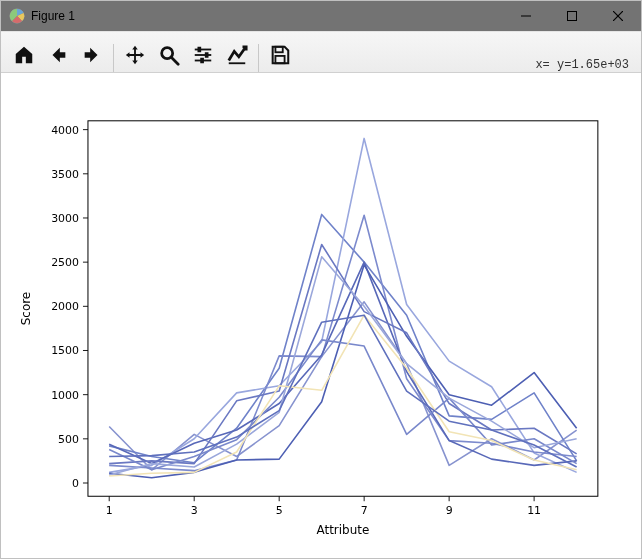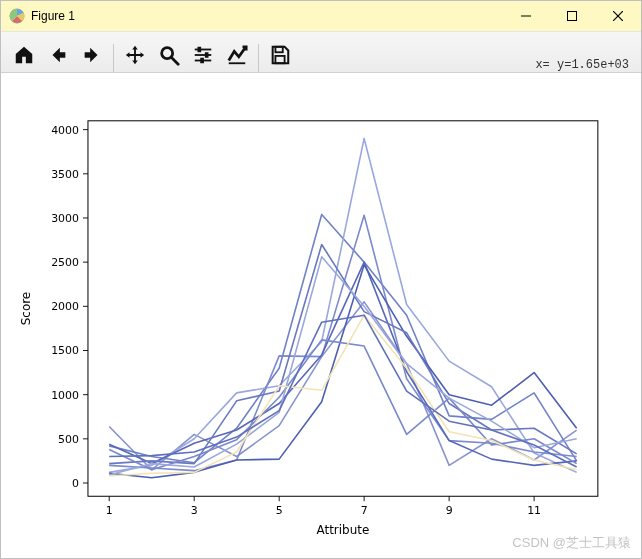--- a/index.html
+++ b/index.html
@@ -17,21 +17,21 @@
     height: 559px;
     border: 1px solid #c0c0c0;
     box-sizing: border-box;
     display: flex;
     flex-direction: column;
     background: #ffffff;
   }
   
   .titlebar {
     height: 30px;
-    background: #fef9c3;
+    background: #737373;
     display: flex;
     align-items: center;
     border-bottom: 1px solid #e5e5e5;
     font-size: 12px;
     color: #000;
   }
   .titlebar .app-icon {
     width: 16px;
     height: 16px;
     margin: 0 6px 0 8px;
@@ -253,16 +253,15 @@
         <path d="M107.3 401.0 L150.0 394.0 L192.7 367.3 L235.3 321.2 L278.0 314.1 L320.7 269.8 L363.3 65.7 L406.0 232.5 L448.7 289.3 L491.3 315.0 L534.0 381.5 L576.7 401.0 " fill="none" stroke="#99a7de" stroke-width="1.6" stroke-linejoin="round"></path>
         <path d="M107.3 394.0 L150.0 396.6 L192.7 399.3 L235.3 388.6 L278.0 284.0 L320.7 284.8 L363.3 142.9 L406.0 307.0 L448.7 369.1 L491.3 371.8 L534.0 380.6 L576.7 385.1 " fill="none" stroke="#7c8acd" stroke-width="1.6" stroke-linejoin="round"></path>
         <path d="M107.3 372.7 L150.0 392.2 L192.7 371.8 L235.3 358.5 L278.0 331.9 L320.7 283.1 L363.3 189.9 L406.0 299.9 L448.7 369.1 L491.3 387.7 L534.0 394.0 L576.7 389.5 " fill="none" stroke="#5868b8" stroke-width="1.6" stroke-linejoin="round"></path>
         <path d="M107.3 401.9 L150.0 406.4 L192.7 401.0 L235.3 388.6 L278.0 387.7 L320.7 330.1 L363.3 192.6 L406.0 264.4 L448.7 323.0 L491.3 333.6 L534.0 300.8 L576.7 356.7 " fill="none" stroke="#4d5fb3" stroke-width="1.6" stroke-linejoin="round"></path>
         <path d="M107.3 392.2 L150.0 389.5 L192.7 392.2 L235.3 329.2 L278.0 319.4 L320.7 172.2 L363.3 239.6 L406.0 260.9 L448.7 331.9 L491.3 358.5 L534.0 356.7 L576.7 382.4 " fill="none" stroke="#6a78c2" stroke-width="1.6" stroke-linejoin="round"></path>
         <path d="M107.3 378.0 L150.0 398.4 L192.7 385.1 L235.3 368.2 L278.0 325.6 L320.7 268.0 L363.3 274.2 L406.0 362.9 L448.7 326.5 L491.3 373.6 L534.0 367.3 L576.7 392.2 " fill="none" stroke="#7988cb" stroke-width="1.6" stroke-linejoin="round"></path>
         <path d="M107.3 403.7 L150.0 392.2 L192.7 395.7 L235.3 372.7 L278.0 340.7 L320.7 184.6 L363.3 234.3 L406.0 291.9 L448.7 326.5 L491.3 349.6 L534.0 376.2 L576.7 367.3 " fill="none" stroke="#9aa7db" stroke-width="1.6" stroke-linejoin="round"></path>
         <path d="M107.3 404.6 L150.0 401.9 L192.7 401.0 L235.3 380.6 L278.0 314.1 L320.7 318.6 L363.3 243.2 L406.0 296.4 L448.7 360.2 L491.3 369.1 L534.0 388.6 L576.7 398.4 " fill="none" stroke="#f2e4b5" stroke-width="1.6" stroke-linejoin="round"></path>
         <path d="M107.3 385.1 L150.0 384.2 L192.7 380.6 L235.3 365.6 L278.0 339.0 L320.7 250.2 L363.3 243.2 L406.0 319.4 L448.7 349.6 L491.3 358.5 L534.0 373.6 L576.7 395.7 " fill="none" stroke="#5f70bd" stroke-width="1.6" stroke-linejoin="round"></path>
       </svg>
-    <div class="watermark">CSDN @芝士工具猿</div>
   </div>
 
 </div>
 
 </body></html>

